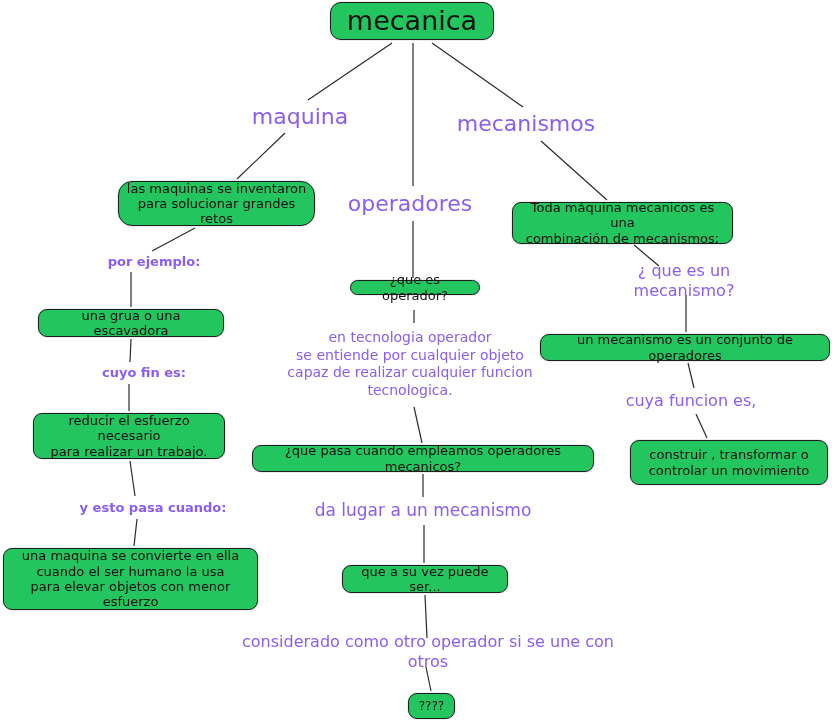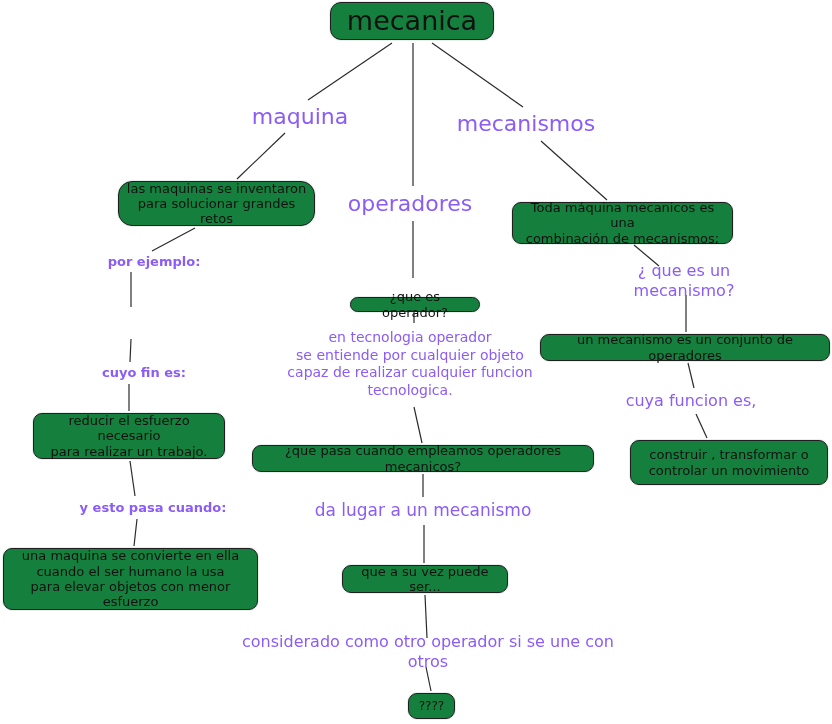--- a/index.html
+++ b/index.html
@@ -17,21 +17,21 @@
   }
   #edges {
     position: absolute;
     left: 0; top: 0;
     width: 832px; height: 724px;
     pointer-events: none;
   }
   .node {
     position: absolute;
     box-sizing: border-box;
-    background: #15803d;
+    background: #22c55e;
     border: 1px solid #1f1f1f;
     border-radius: 9px;
     display: flex;
     align-items: center;
     justify-content: center;
     text-align: center;
     white-space: pre-line;
     color: #111111;
     font-size: 13px;
     line-height: 1.18;
@@ -81,22 +81,23 @@
     </svg>
 
   <div class="node" style="left:330px; top:2px; width:164px; height:38px; font-size:27px; border-radius:11px;">mecanica</div>
 
   <div class="node" style="left:118px; top:181px; width:197px; height:45px;border-radius:14px;">las maquinas se inventaron
 para solucionar grandes retos</div>
 
   <div class="node" style="left:512px; top:202px; width:221px; height:42px;">Toda máquina mecanicos es una
 combinación de mecanismos;</div>
 
-  <div class="node" style="left:350px; top:280px; width:130px; height:15px;margin-top:17px;">¿que es operador?</div>
+  <div class="node" style="left:350px; top:280px; width:130px; height:15px;">¿que es operador?</div>
 
+  <div class="node" style="left:38px; top:309px; width:186px; height:28px;">una grua o una escavadora</div>
 
   <div class="node" style="left:540px; top:334px; width:290px; height:27px;">un mecanismo es un conjunto de operadores</div>
 
   <div class="node" style="left:33px; top:413px; width:192px; height:46px;">reducir el esfuerzo necesario
 para realizar un trabajo.</div>
 
   <div class="node" style="left:252px; top:445px; width:342px; height:27px;">¿que pasa cuando empleamos operadores mecanicos?</div>
 
   <div class="node" style="left:630px; top:440px; width:198px; height:45px;">construir , transformar o
 controlar un movimiento</div>

